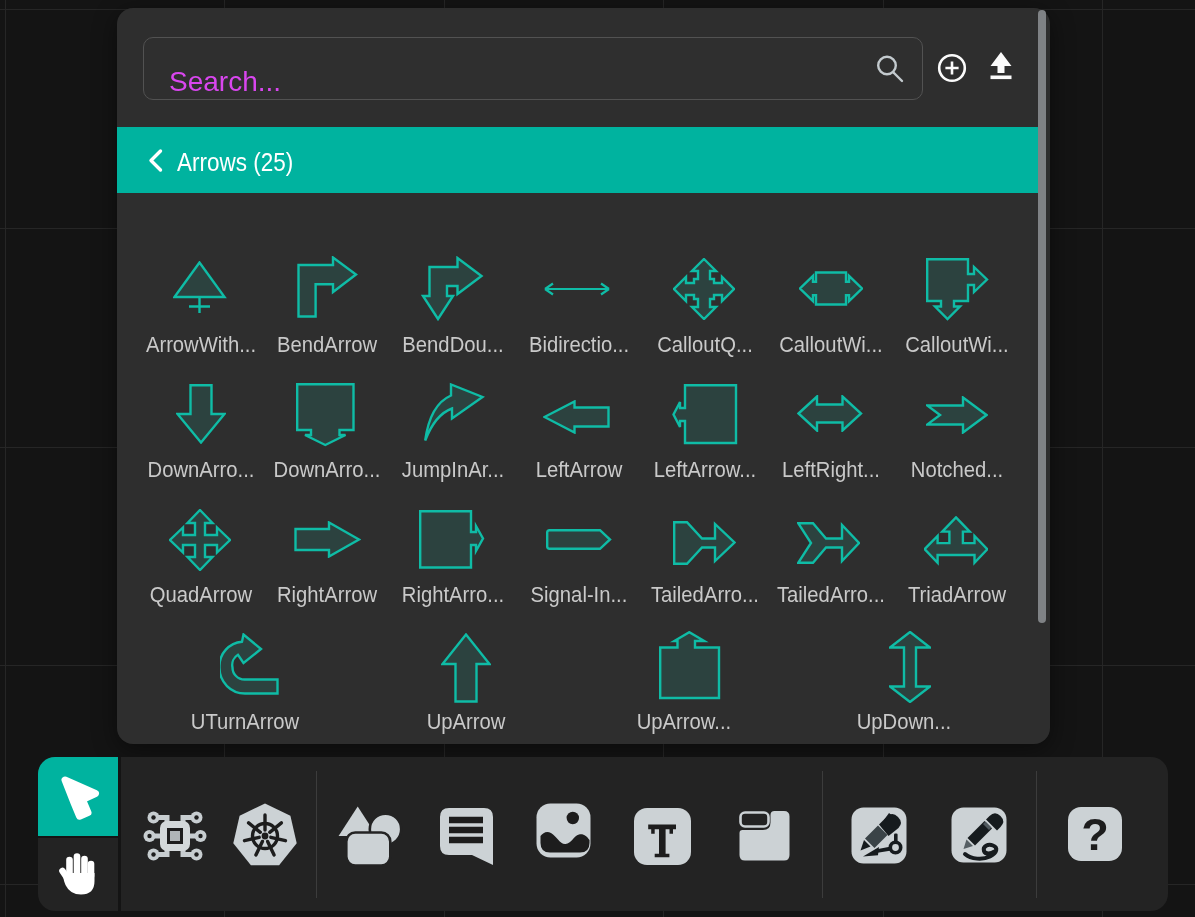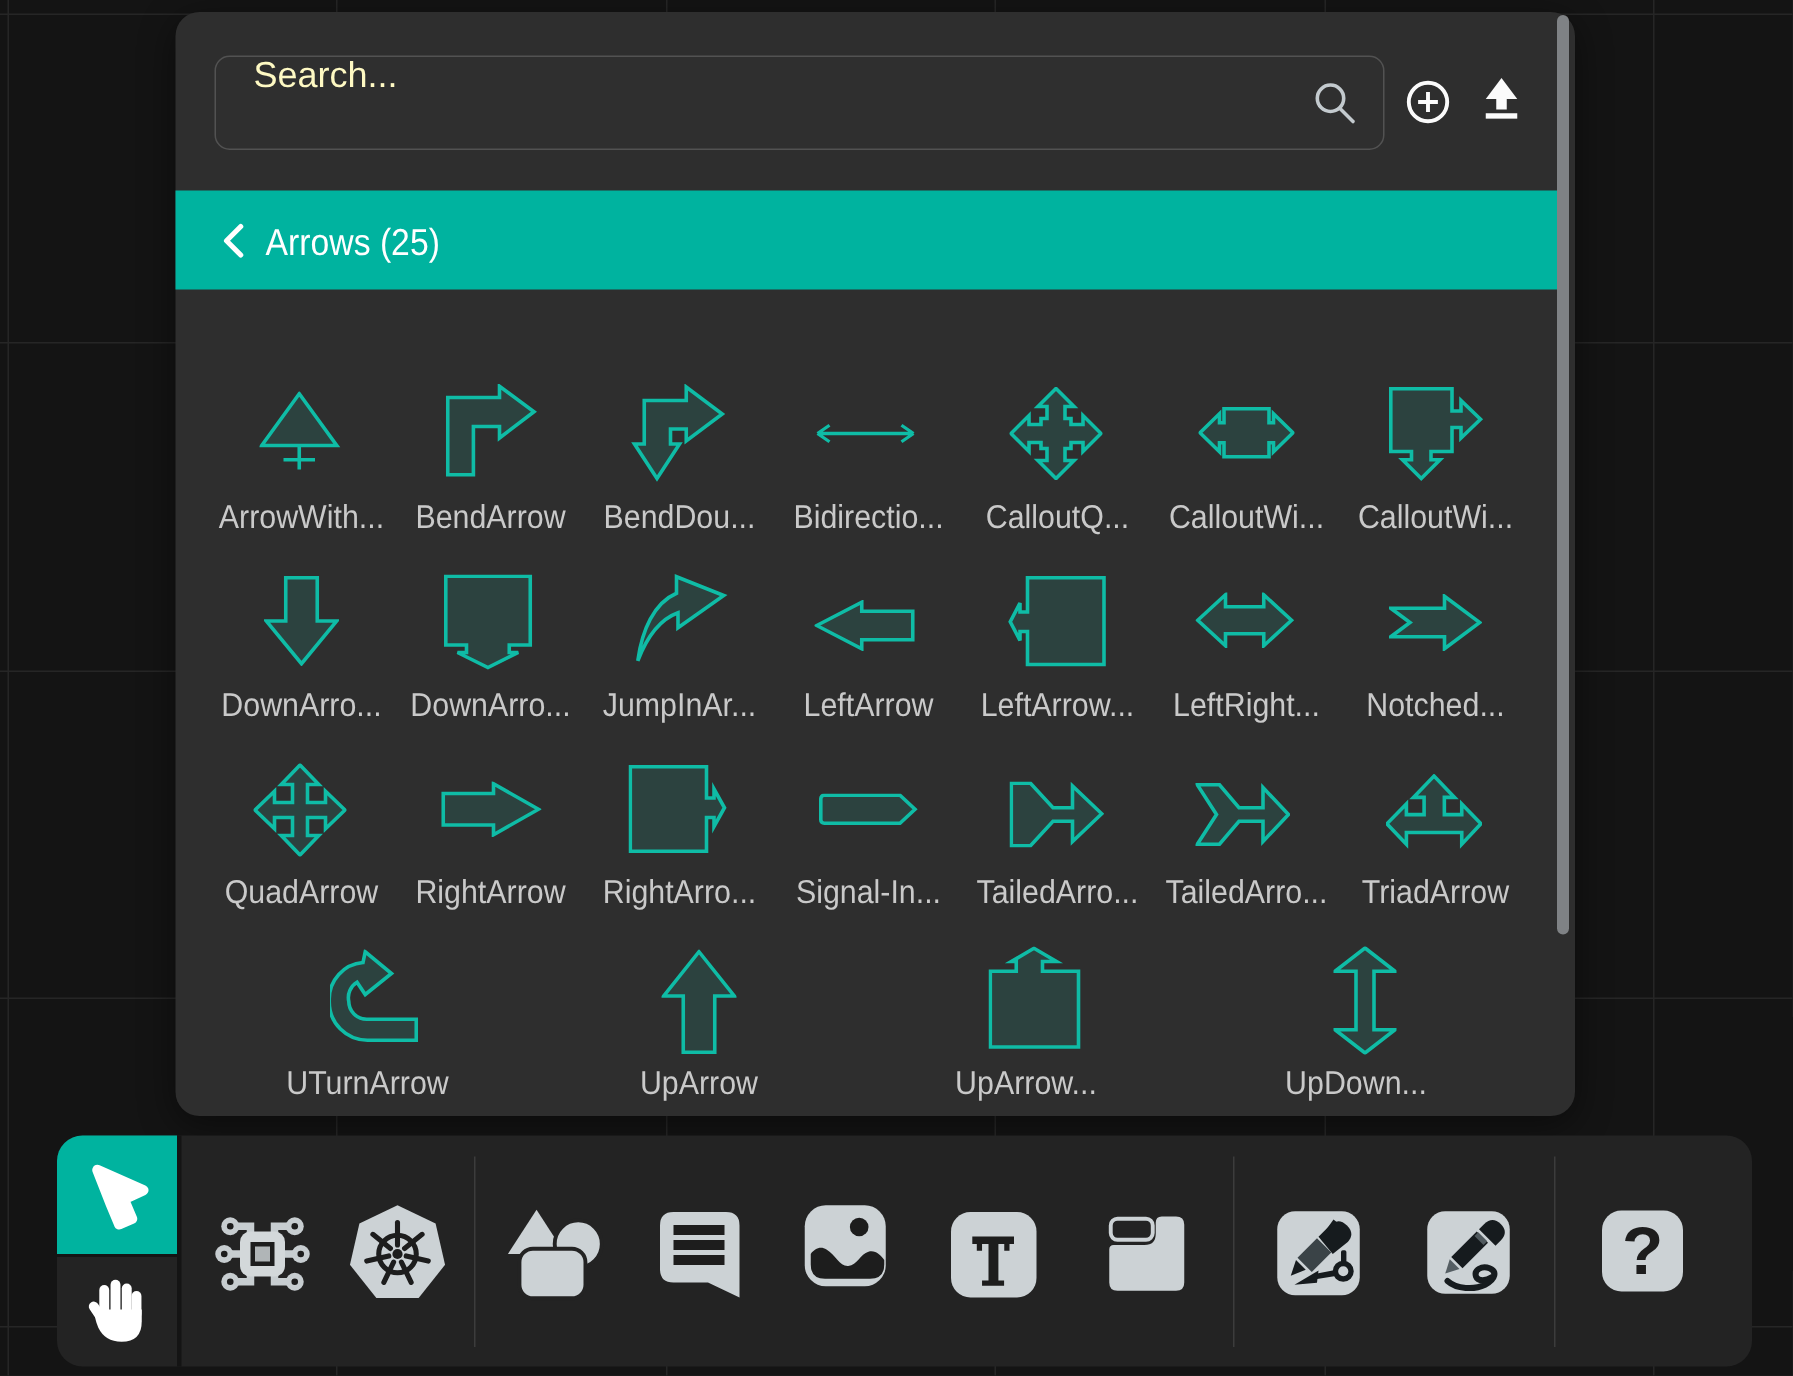--- a/index.html
+++ b/index.html
@@ -16,21 +16,21 @@
 <div style="position:absolute;left:1102px;top:0;width:1px;height:917px;background:#262626"></div>
 <div style="position:absolute;left:0;top:9px;width:1195px;height:1px;background:#262626"></div>
 <div style="position:absolute;left:0;top:228px;width:1195px;height:1px;background:#262626"></div>
 <div style="position:absolute;left:0;top:447px;width:1195px;height:1px;background:#262626"></div>
 <div style="position:absolute;left:0;top:665px;width:1195px;height:1px;background:#262626"></div>
 <div style="position:absolute;left:0;top:884px;width:1195px;height:1px;background:#262626"></div>
 
 <div style="position:absolute;left:117px;top:8px;width:933px;height:736px;background:#2e2e2e;border-radius:16px;box-shadow:0 6px 24px rgba(0,0,0,0.45)"></div>
 
 <div style="position:absolute;left:143px;top:37px;width:780px;height:63px;border:1.5px solid #525252;border-radius:10px;background:#2f2f2f"></div>
-<div style="position:absolute;left:169px;top:37px;font-size:24px;color:#fef9c3">Search...</div>
+<div style="position:absolute;left:169px;top:66px;font-size:28px;color:#d946ef">Search...</div>
 <svg style="position:absolute;left:872px;top:51px" width="34" height="34" viewBox="0 0 34 34">
 <circle cx="15" cy="14.5" r="8.8" fill="none" stroke="#c3cace" stroke-width="2.4"></circle>
 <line x1="21.5" y1="21.5" x2="30" y2="30" stroke="#c3cace" stroke-width="2.4" stroke-linecap="round"></line>
 </svg>
 <svg style="position:absolute;left:937px;top:53px" width="30" height="30" viewBox="0 0 30 30">
 <circle cx="15" cy="15" r="12.8" fill="none" stroke="#fbfbfb" stroke-width="2.6"></circle>
 <path d="M15 8.4 V21.6 M8.4 15 H21.6" stroke="#fbfbfb" stroke-width="2.6"></path>
 </svg>
 <svg style="position:absolute;left:987px;top:50px" width="28" height="32" viewBox="0 0 28 32">
 <path d="M14 2 L24.5 16 L17.5 16 L17.5 23 L10.5 23 L10.5 16 L3.5 16 Z" fill="#fbfbfb"></path>

